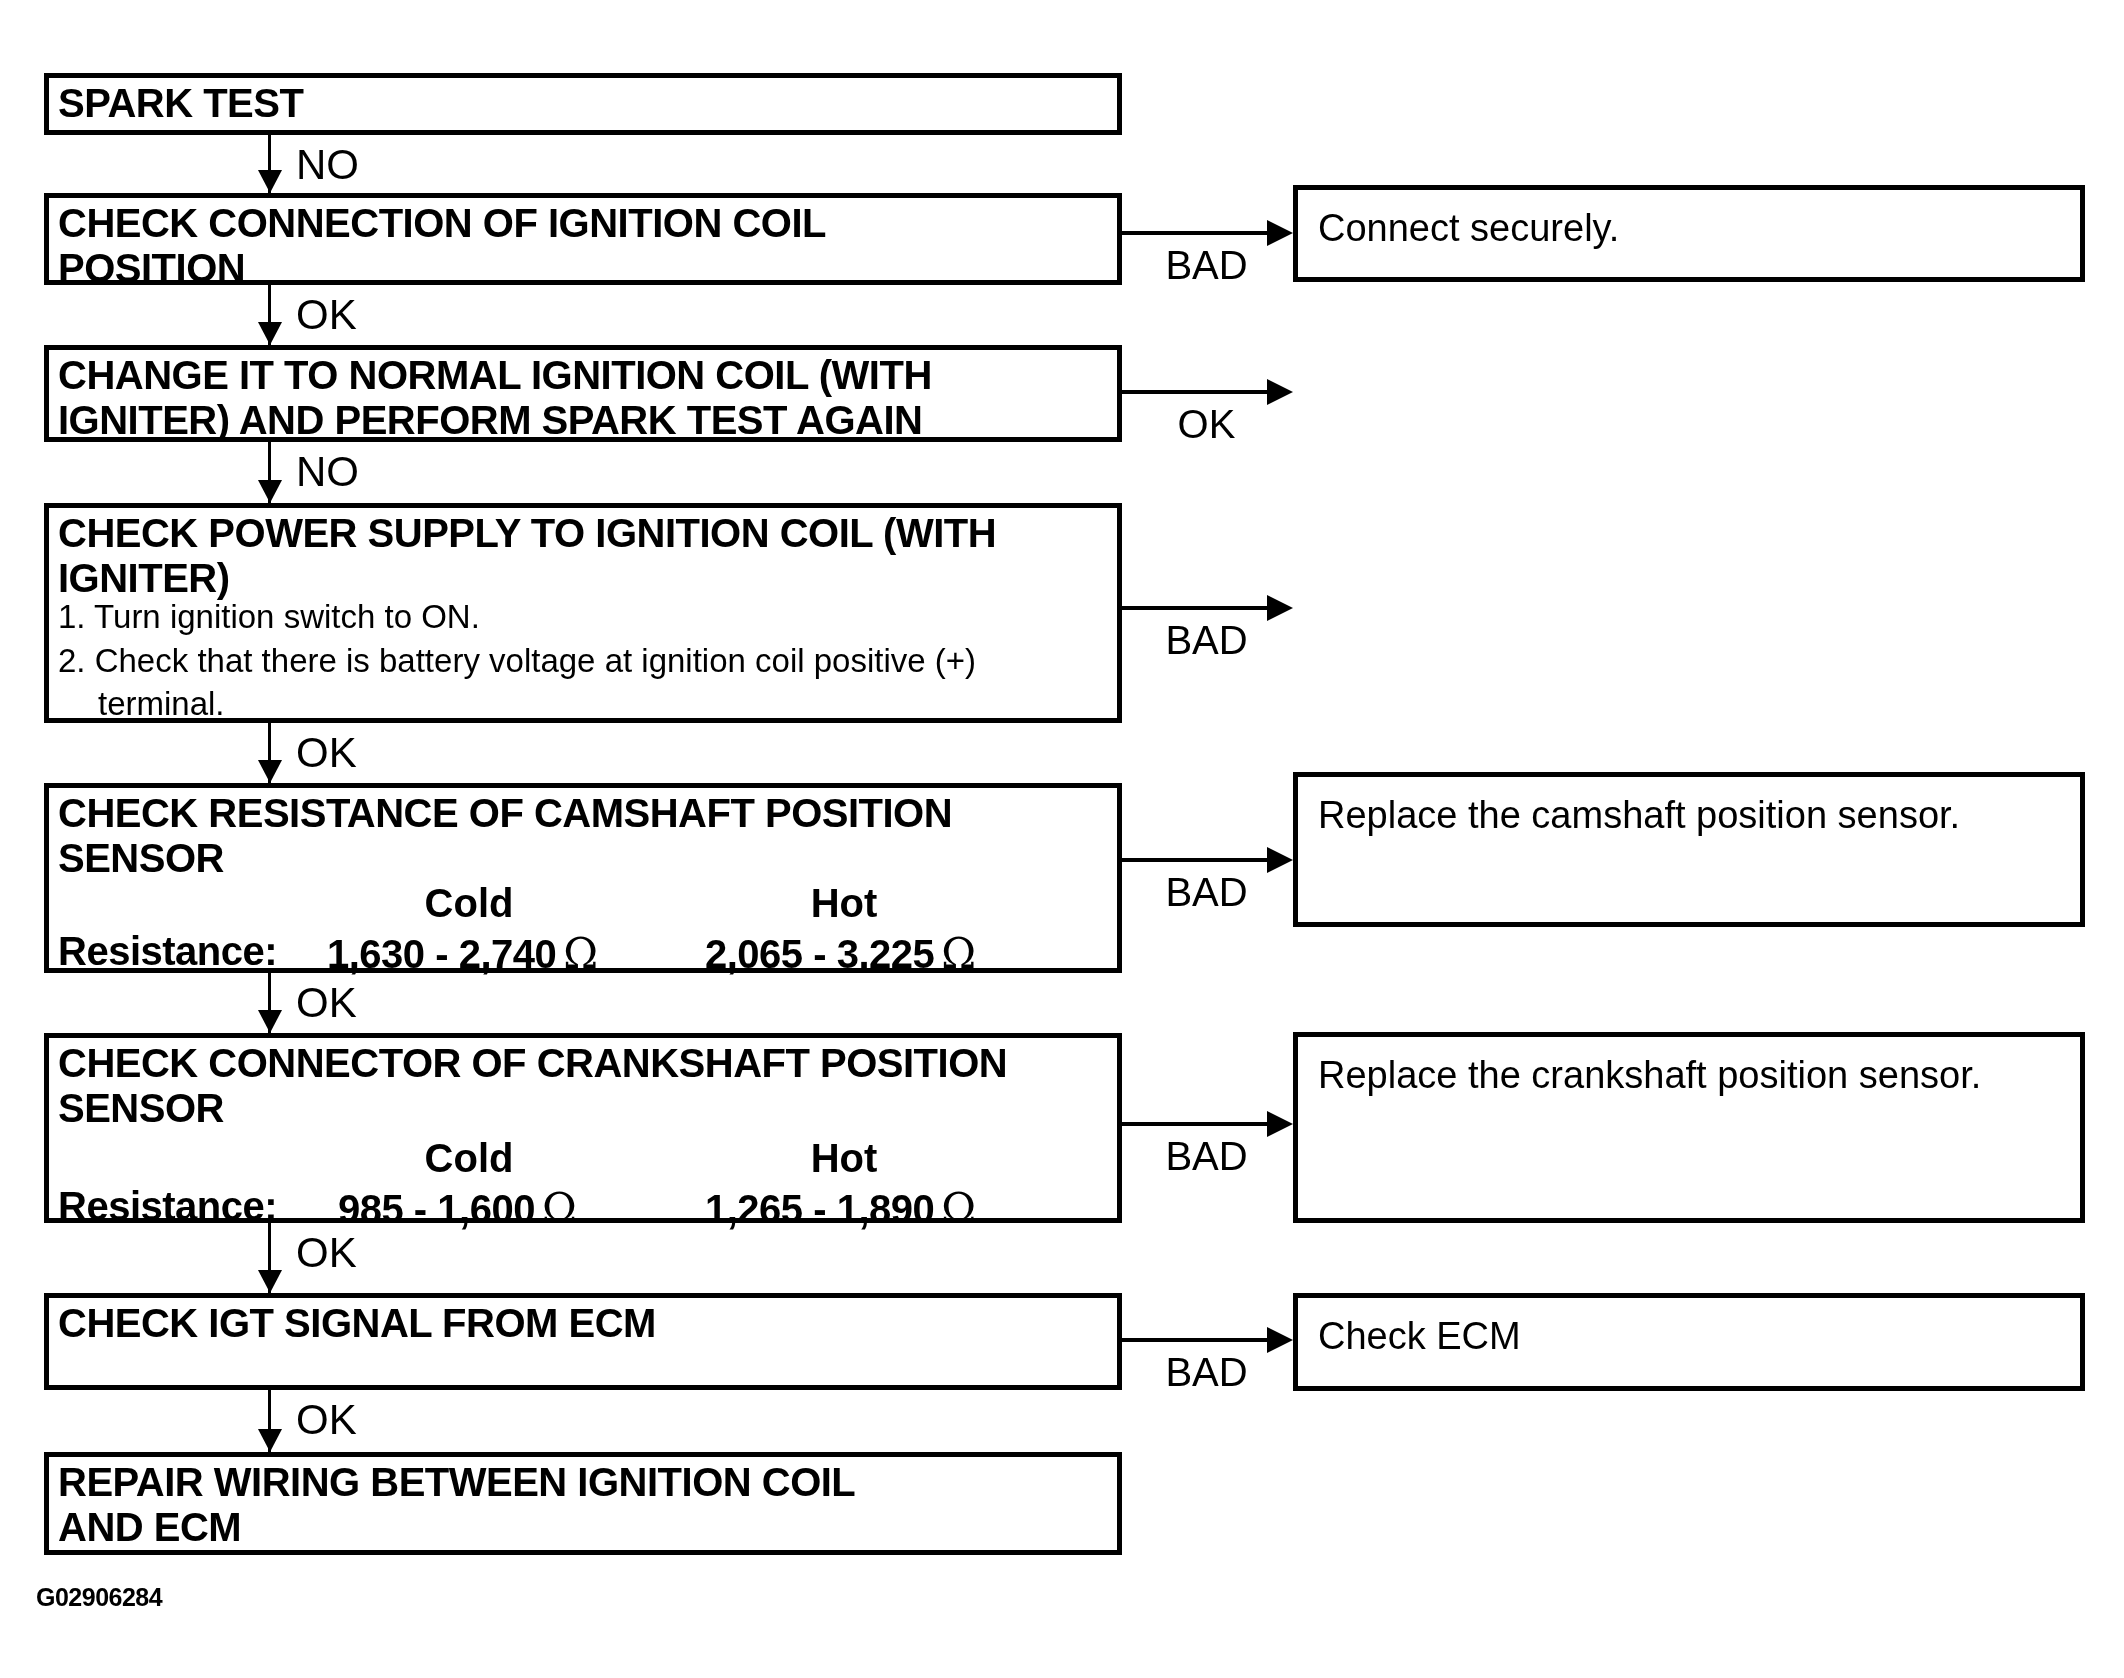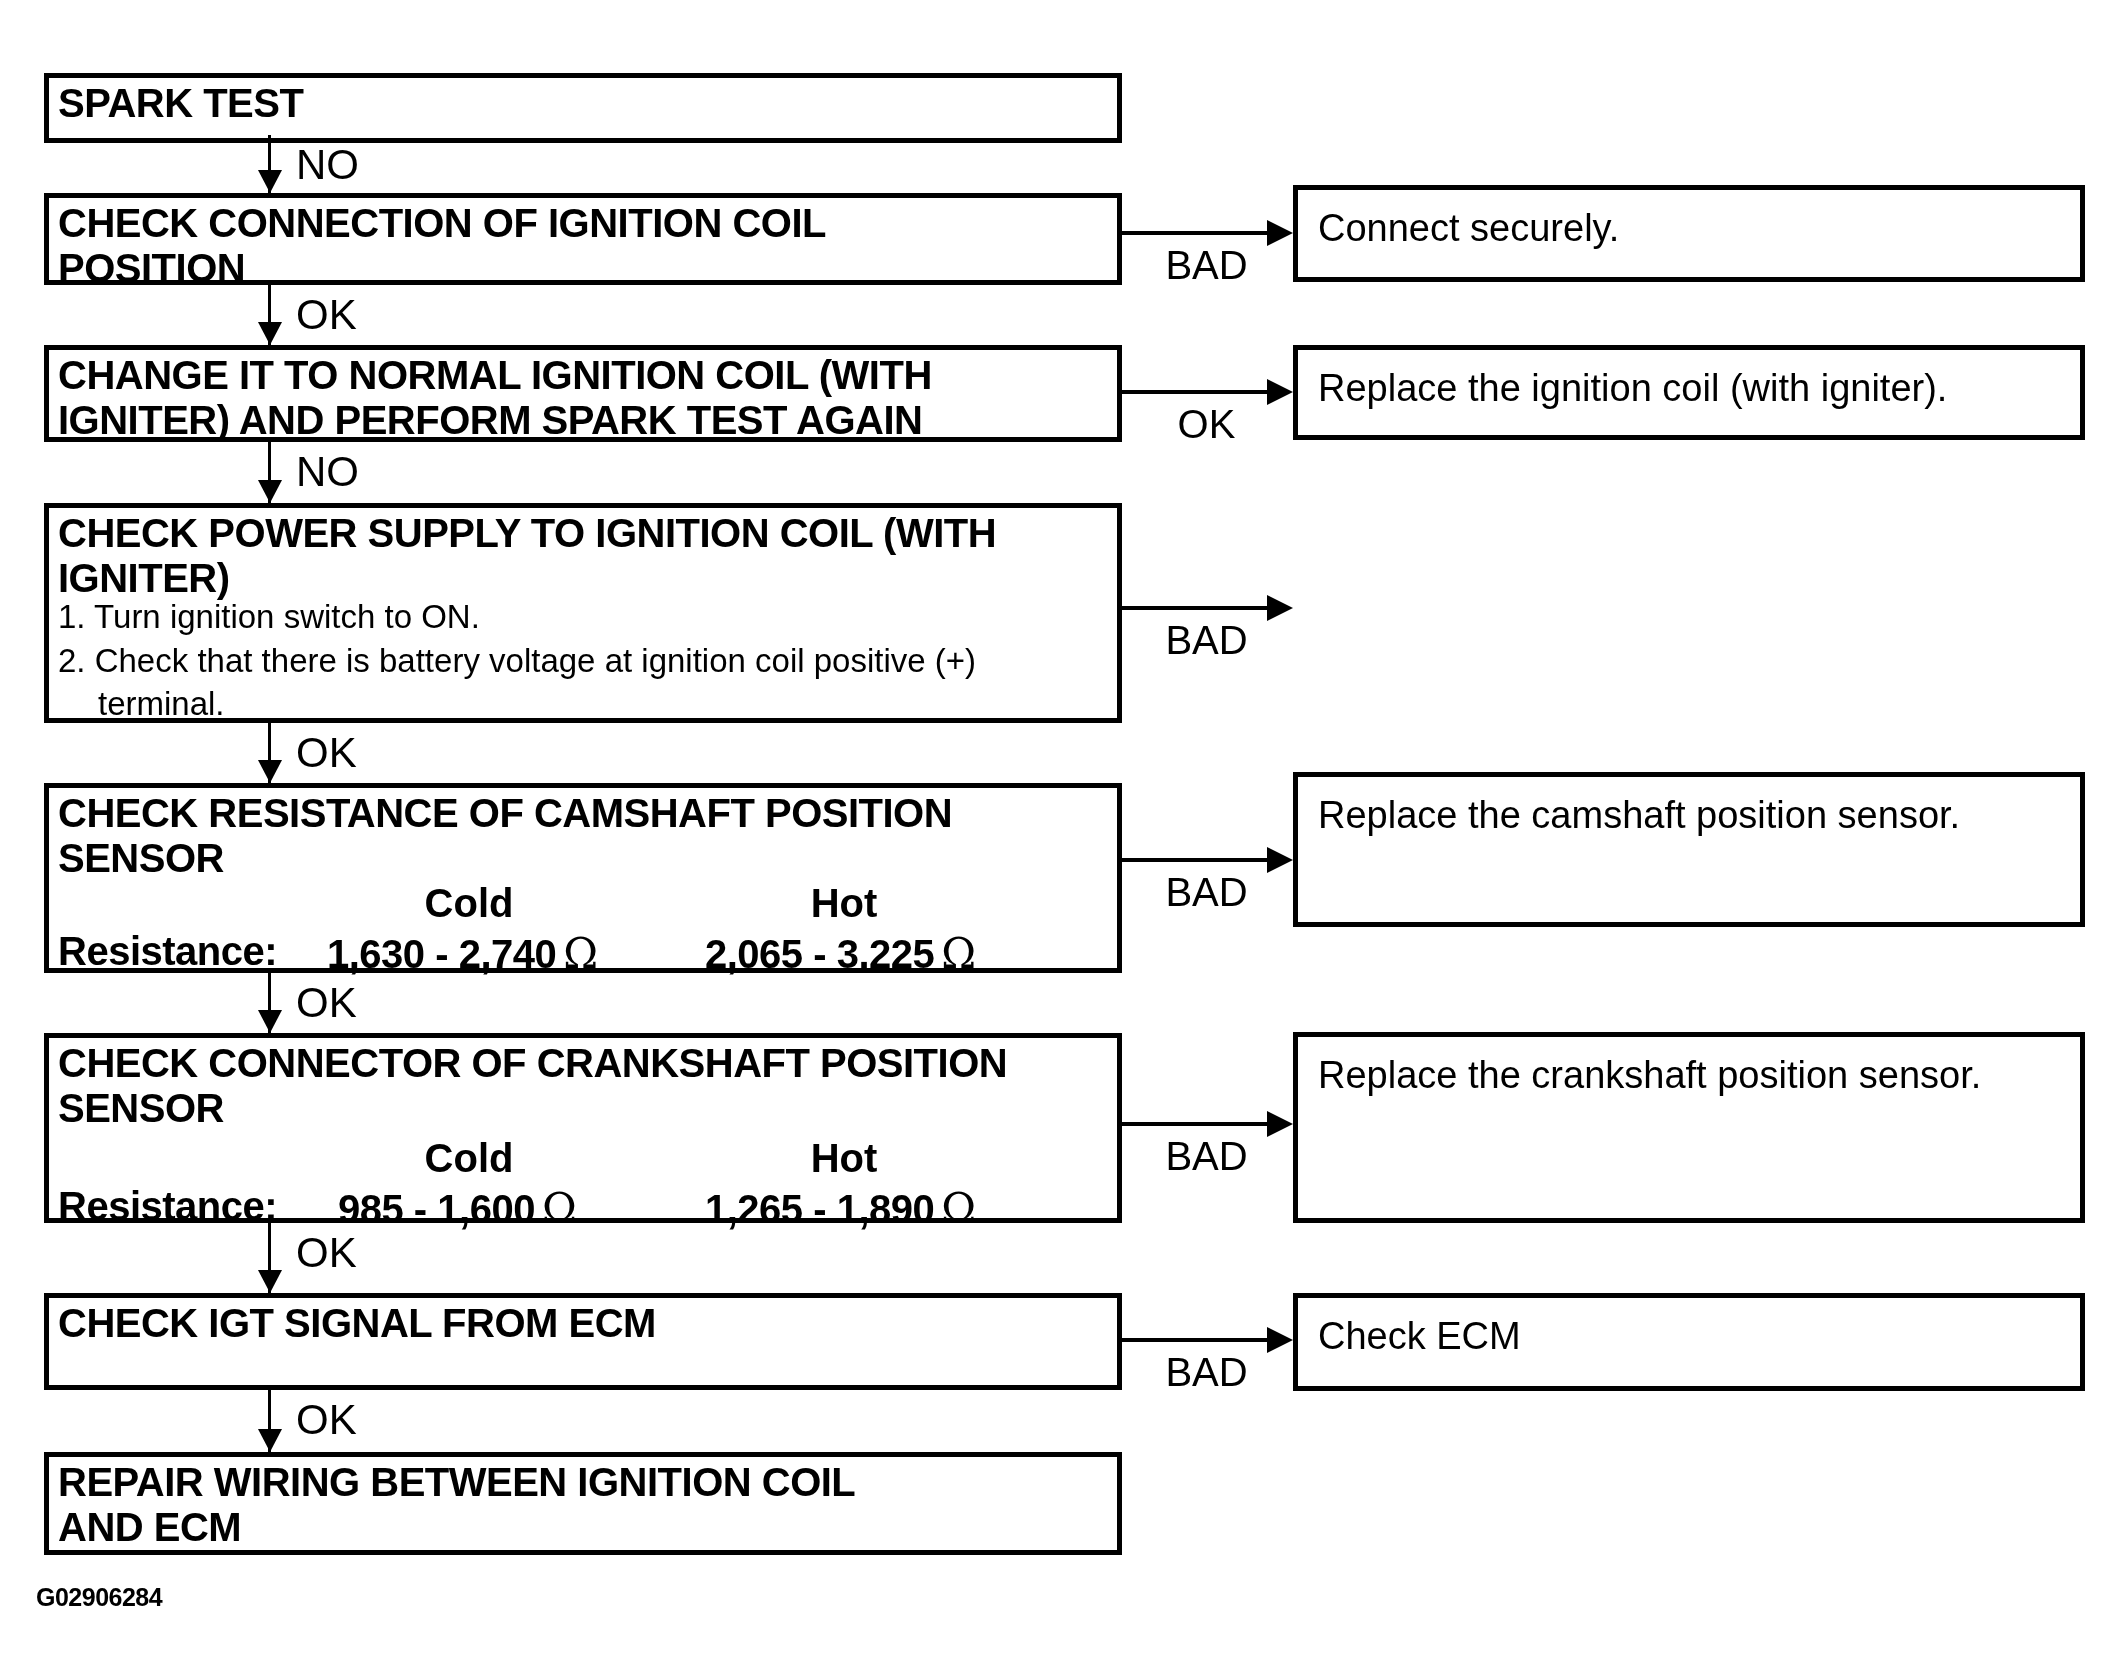--- a/index.html
+++ b/index.html
@@ -27,21 +27,21 @@
             border-left:26px solid #000; }
   .lbl-v { position:absolute; left:296px; font-size:42px; line-height:44px; }
   .lbl-h { position:absolute; left:1120px; width:173px; text-align:center; font-size:40px; line-height:40px; }
   .caption { position:absolute; left:36px; top:1583px; font-weight:bold; font-size:25px; letter-spacing:-0.5px; }
 </style>
 </head>
 <body>
 
 <div id="canvas">
 
-  <div class="box lbox" style="top:73px; height:70px;">
+  <div class="box lbox" style="top:73px; height:62px;">
     <div class="h">SPARK TEST</div>
   </div>
 
   <div class="varrow" style="top:135px; height:58px;"></div>
   <div class="vhead" style="top:170px;"></div>
   <div class="lbl-v" style="top:143px;">NO</div>
 
   <div class="box lbox" style="top:193px; height:92px;">
     <div class="h">CHECK CONNECTION OF IGNITION COIL</div>
     <div class="h">POSITION</div>
@@ -57,23 +57,20 @@
   <div class="vhead" style="top:322px;"></div>
   <div class="lbl-v" style="top:293px;">OK</div>
 
   <div class="box lbox" style="top:345px; height:97px;">
     <div class="h">CHANGE IT TO NORMAL IGNITION COIL (WITH</div>
     <div class="h">IGNITER) AND PERFORM SPARK TEST AGAIN</div>
   </div>
   <div class="harrow" style="top:390px;"></div>
   <div class="hhead" style="top:379px;"></div>
   <div class="lbl-h" style="top:404px;">OK</div>
-  <div class="box rbox" style="top:345px; height:95px;">
-    <div>Replace the ignition coil (with igniter).</div>
-  </div>
 
   <div class="varrow" style="top:442px; height:61px;"></div>
   <div class="vhead" style="top:480px;"></div>
   <div class="lbl-v" style="top:450px;">NO</div>
 
   <div class="box lbox" style="top:503px; height:220px;">
     <div class="h">CHECK POWER SUPPLY TO IGNITION COIL (WITH</div>
     <div class="h">IGNITER)</div>
     <div class="item" style="left:0; top:90px;">1. Turn ignition switch to ON.</div>
     <div class="item" style="left:0; top:134px;">2. Check that there is battery voltage at ignition coil positive (+)</div>

